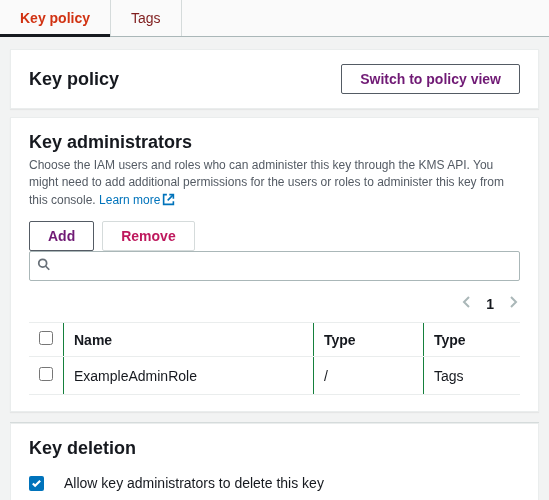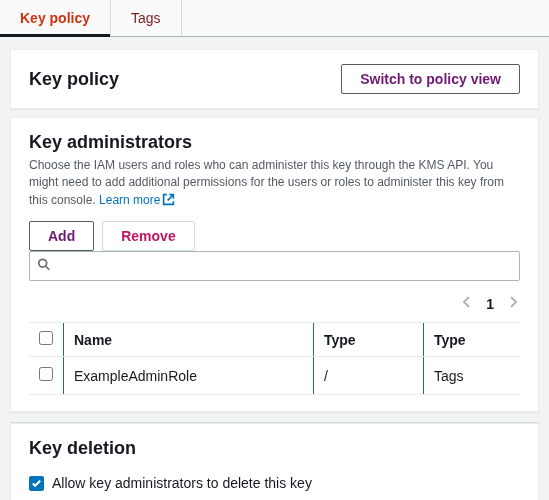--- a/index.html
+++ b/index.html
@@ -156,21 +156,21 @@
     }
     .deletion-section {
       background: #fff;
       margin: 0 10px 10px 10px;
       padding: 14px 18px 18px 18px;
       border: 1px solid #eaeded;
     }
     .checkbox-row {
       display: flex;
       align-items: center;
-      gap: 8px;
+      gap: 20px;
       margin-top: 16px;
     }
     .ck-custom {
       width: 15px; height: 15px;
       background: #0073bb;
       border-radius: 2px;
       display: inline-flex;
       align-items: center;
       justify-content: center;
       color: #fff;

